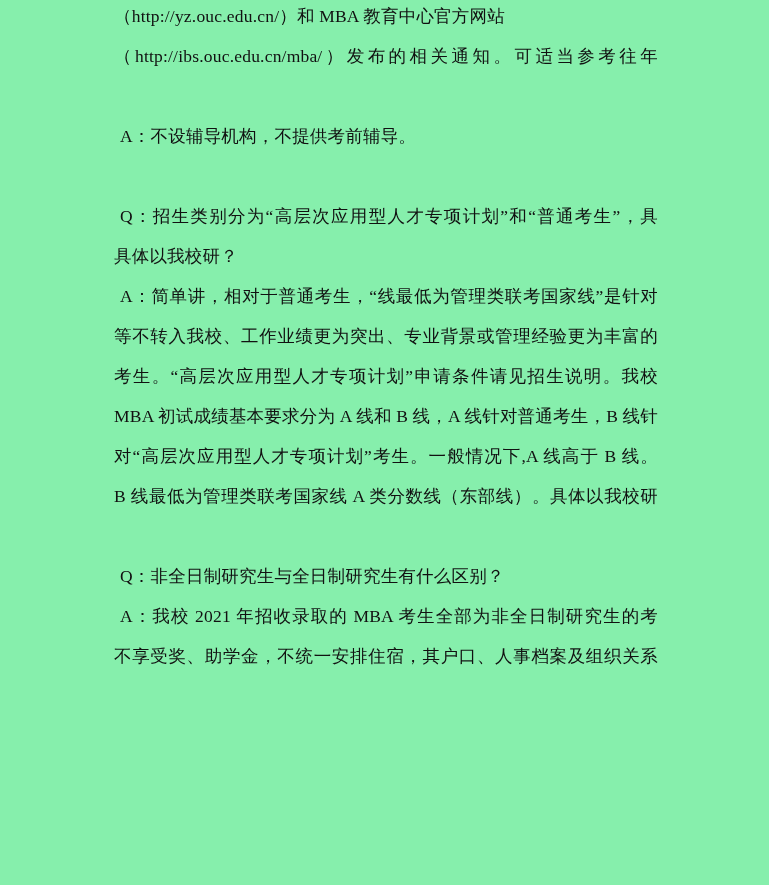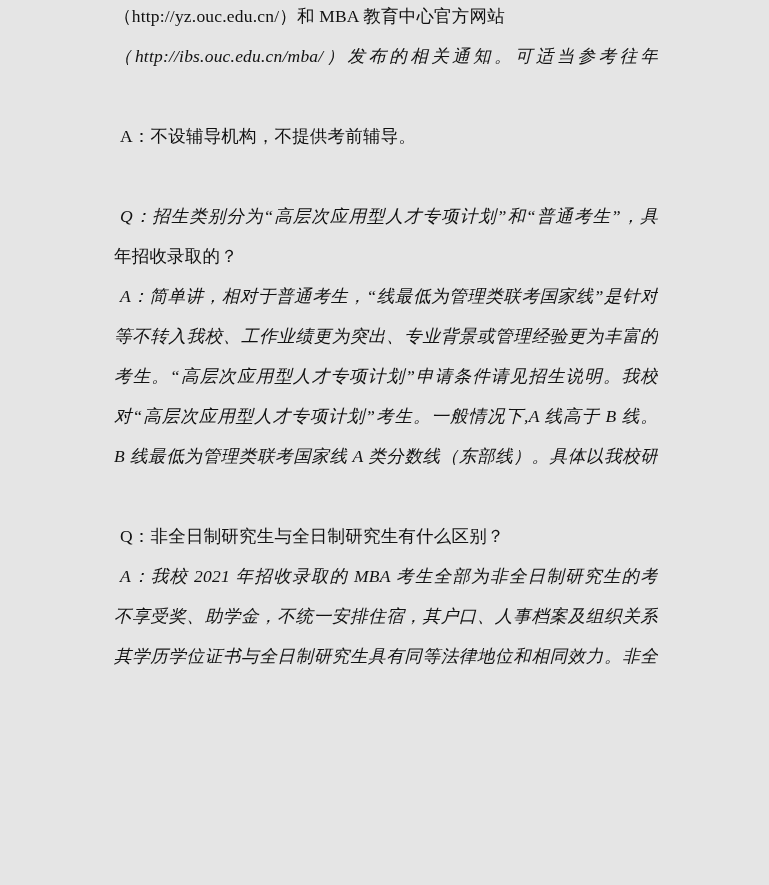--- a/index.html
+++ b/index.html
@@ -4,42 +4,41 @@
 <style>
   html, body {
     margin: 0;
     padding: 0;
     background: #ffffff;
   }
   .page {
     position: relative;
     width: 769px;
     height: 885px;
-    background: #e5e5e5;
+    background: #86efac;
     overflow: hidden;
     font-family: "Liberation Serif", "DejaVu Serif", serif;
   }
   .text-column {
     position: absolute;
     left: 114px;
     top: -4px;
     width: 544px;
   }
   .line {
     height: 40px;
     line-height: 40px;
     font-size: 17.5px;
     color: #111111;
     overflow: hidden;
     letter-spacing: 0.2px;
   }
   .line.justify {
     text-align: justify;
     text-align-last: justify;
-    font-style: italic;
   }
   .line.qa-indent {
     text-indent: 6px;
   }
   .blank-line {
     height: 40px;
   }
 </style>
 </head>
 <body>
@@ -50,28 +49,28 @@
     <div class="line">（http://yz.ouc.edu.cn/）和 MBA 教育中心官方网站</div>
     <div class="line justify">（http://ibs.ouc.edu.cn/mba/）发布的相关通知。可适当参考往年</div>
 
     <div class="blank-line"></div>
 
     <div class="line qa-indent">A：不设辅导机构，不提供考前辅导。</div>
 
     <div class="blank-line"></div>
 
     <div class="line justify qa-indent">Q：招生类别分为“高层次应用型人才专项计划”和“普通考生”，具</div>
-    <div class="line">年招收录取的？</div>
+    <div class="line">具体以我校研？</div>
     <div class="line justify qa-indent">A：简单讲，相对于普通考生，“线最低为管理类联考国家线”是针对</div>
     <div class="line justify">等不转入我校、工作业绩更为突出、专业背景或管理经验更为丰富的</div>
     <div class="line justify">考生。“高层次应用型人才专项计划”申请条件请见招生说明。我校</div>
+    <div class="line justify">MBA 初试成绩基本要求分为 A 线和 B 线，A 线针对普通考生，B 线针</div>
     <div class="line justify">对“高层次应用型人才专项计划”考生。一般情况下,A 线高于 B 线。</div>
     <div class="line justify">B 线最低为管理类联考国家线 A 类分数线（东部线）。具体以我校研</div>
 
     <div class="blank-line"></div>
 
     <div class="line qa-indent">Q：非全日制研究生与全日制研究生有什么区别？</div>
     <div class="line justify qa-indent">A：我校 2021 年招收录取的 MBA 考生全部为非全日制研究生的考生，</div>
     <div class="line justify">不享受奖、助学金，不统一安排住宿，其户口、人事档案及组织关系</div>
-    <div class="line justify">其学历学位证书与全日制研究生具有同等法律地位和相同效力。非全</div>
 
   </div>
 </div>
 
 </body></html>

